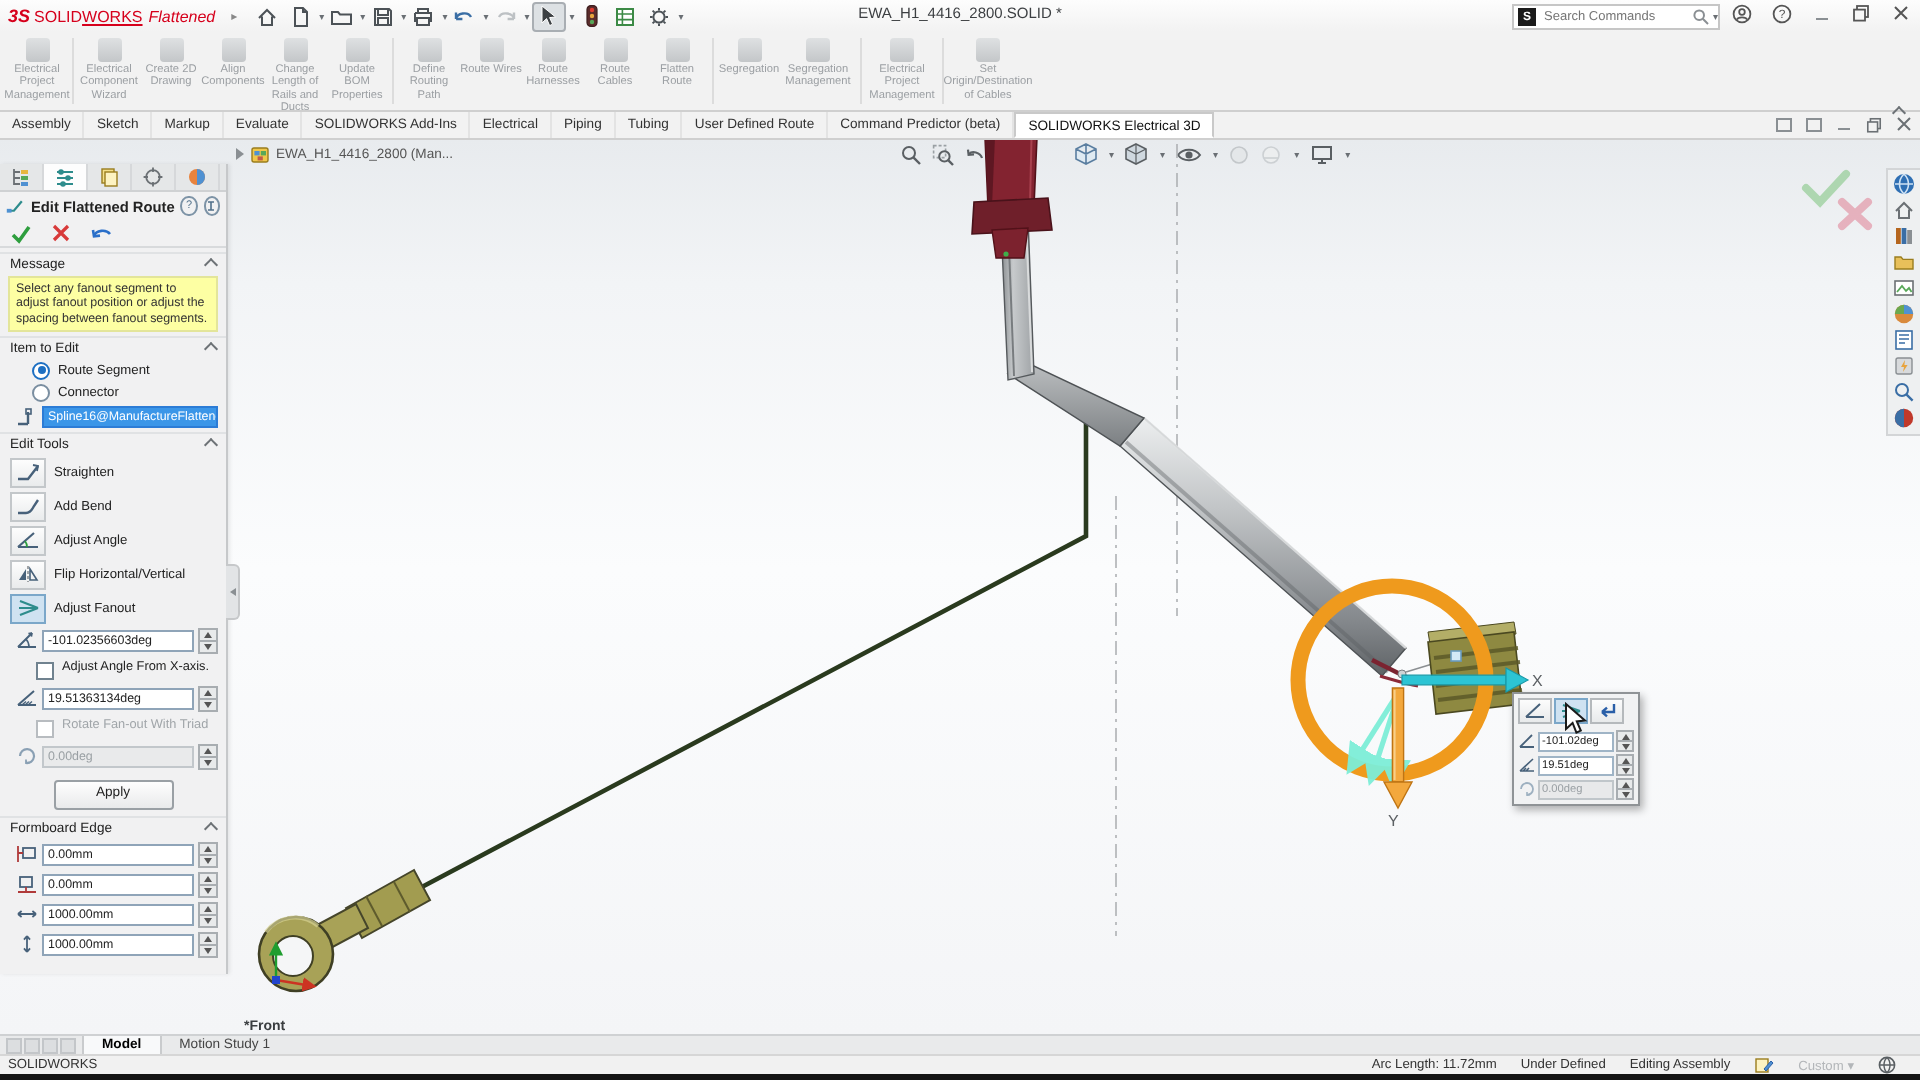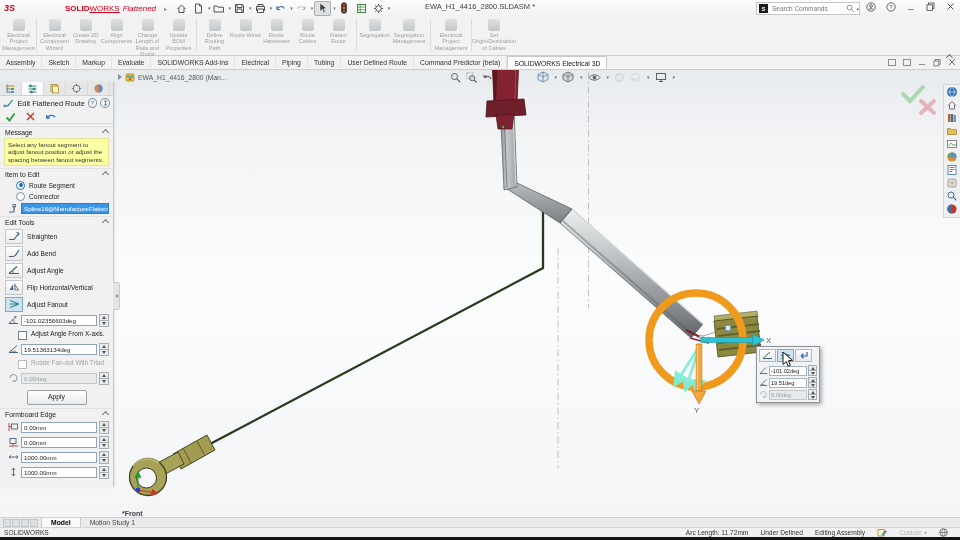--- a/index.html
+++ b/index.html
@@ -4,21 +4,21 @@
 <style>
   html,body{margin:0;padding:0;}
   body{width:960px;height:540px;overflow:hidden;position:relative;background:#fff;
        font-family:"Liberation Sans",sans-serif;-webkit-font-smoothing:antialiased;}
   .abs{position:absolute;}
   
   #titlebar{left:0;top:0;width:960px;height:16px;background:linear-gradient(#fdfdfd,#f2f2f2);
             border-bottom:1px solid #dddddd;display:flex;align-items:center;z-index:20;}
   .logo{display:flex;align-items:baseline;margin-left:4px;white-space:nowrap;}
   .logo .l3s{font-weight:bold;font-style:italic;font-size:9px;color:#d6001c;margin-right:2px;}
-  .logo .lb{font-weight:bold;font-size:8px;color:#d6001c;margin-left:48px;}
+  .logo .lb{font-weight:normal;font-size:8px;color:#d6001c;}
   .logo .ll{font-size:8px;color:#d6001c;text-decoration:underline;}
   .logo .lc{font-size:8px;color:#d6001c;font-style:italic;margin-left:3px;}
   .flyout{color:#888;font-size:6px;margin:0 6px 0 8px;}
   .qbar{display:flex;align-items:center;}
   .qicon{width:15px;height:13px;display:inline-flex;align-items:center;justify-content:center;margin:0 1px;}
   .qicon.pressed{background:#dde1e4;border:1px solid #a9aeb3;border-radius:2px;}
   .da{font-size:5px;color:#6a6f74;margin-left:1px;}
   #doctitle{left:50%;top:2px;transform:translateX(-50%);font-size:7.5px;color:#3c3f42;white-space:nowrap;z-index:21;}
   #searchbox{right:100px;top:2px;width:102px;height:11px;background:#fff;border:1px solid #c6c6c6;
              display:flex;align-items:center;z-index:21;}
@@ -63,21 +63,21 @@
   #taskpane{right:0;top:84px;width:17px;height:134px;background:#eef0f1;border:1px solid #d3d5d7;border-right:none;
             display:flex;flex-direction:column;align-items:center;z-index:4;padding-top:1px;box-sizing:border-box;gap:1px;}
   .tpicon{width:12px;height:12px;}
   
   #panel{left:0;top:82px;width:113px;background:#f1f1f2;border-right:1px solid #c6c8ca;z-index:5;
          box-shadow:1px 0 2px rgba(0,0,0,.08);}
   #paneltabs{height:13px;background:#e5e7e8;display:flex;border-bottom:1px solid #cfd1d3;}
   .ptab{width:21px;height:13px;display:flex;align-items:center;justify-content:center;border-right:1px solid #d6d8da;}
   .ptab.active{background:#fdfdfd;}
   #ptitle{display:flex;align-items:center;height:14px;padding:0 3px;gap:3px;}
-  #ptitle .ttext{font-size:7.4px;font-weight:normal;color:#222;flex:1;white-space:nowrap;}
+  #ptitle .ttext{font-size:7.4px;font-weight:bold;color:#222;flex:1;white-space:nowrap;}
   .circico{width:8px;height:8px;border:1px solid #7d93a6;border-radius:50%;color:#51708a;font-size:5.5px;
            display:inline-flex;align-items:center;justify-content:center;}
   #pactions{height:13px;display:flex;align-items:center;gap:10px;padding-left:5px;border-bottom:1px solid #d8dadc;}
   .sechdr{display:flex;justify-content:space-between;align-items:center;padding:2px 5px 1px 5px;
           font-size:6.8px;color:#222;border-top:1px solid #e0e2e4;margin-top:2px;}
   #msgbox{margin:1px 4px 2px 4px;background:#fdffa3;border:1px solid #e3e59a;padding:2px 3px;
           font-size:6.2px;line-height:1.18;color:#333;}
   .radiorow{display:flex;align-items:center;gap:4px;margin:2px 4px 2px 16px;font-size:6.6px;color:#222;}
   .rd{width:7px;height:7px;border:1px solid #7a8ea0;border-radius:50%;background:#fff;position:relative;flex:none;}
   .rd.sel{border-color:#1d6fc2;}
@@ -211,21 +211,21 @@
       </span>
     <span class="qicon">
         <svg width="11" height="11" viewBox="0 0 11 11">
           <circle cx="5.5" cy="5.5" r="2.8" fill="none" stroke="#4c5257" stroke-width="1"></circle>
           <path d="M5.5,1 V2.3 M5.5,8.7 V10 M1,5.5 H2.3 M8.7,5.5 H10 M2.3,2.3 L3.2,3.2 M7.8,7.8 L8.7,8.7 M8.7,2.3 L7.8,3.2 M3.2,7.8 L2.3,8.7" stroke="#4c5257" stroke-width="1"></path>
         </svg>
       </span>
       <span class="da">▾</span>
   </div>
 </div>
-<div id="doctitle" class="abs">EWA_H1_4416_2800.SLDASM *</div>
+<div id="doctitle" class="abs">EWA_H1_4416_2800.SOLID *</div>
 <div id="searchbox" class="abs">
   <span class="slogo">S</span>
   <input placeholder="Search Commands" style="">
   <svg width="9" height="9" viewBox="0 0 9 9">
       <circle cx="3.6" cy="3.6" r="2.4" fill="none" stroke="#8a8f93" stroke-width="1"></circle>
       <path d="M5.4,5.4 L8,8" stroke="#8a8f93" stroke-width="1"></path>
     </svg>
   <span class="da">▾</span>
 </div>
 <div class="titleicons abs">

